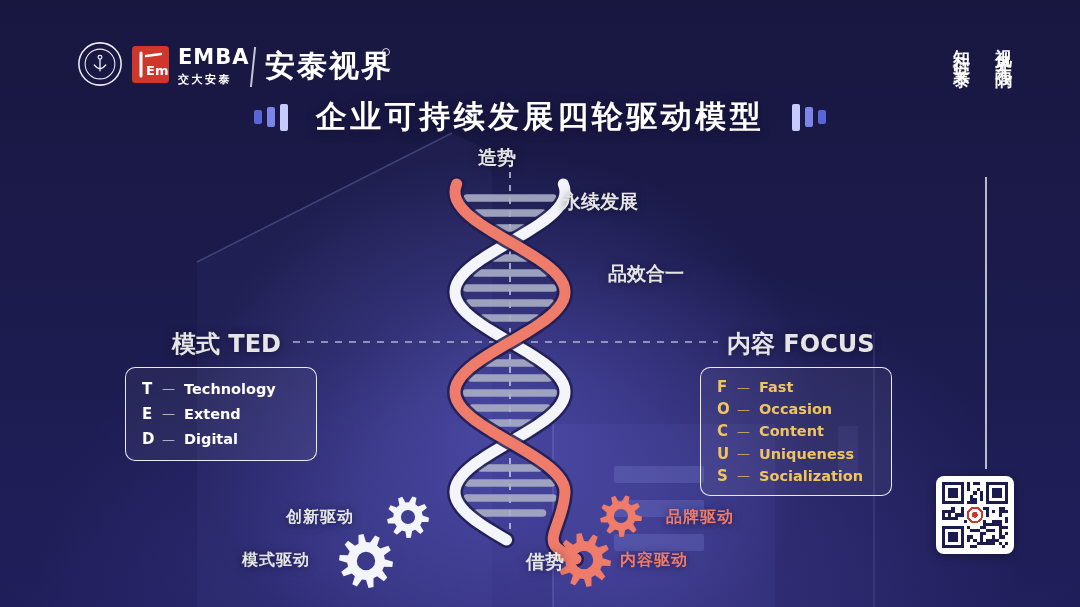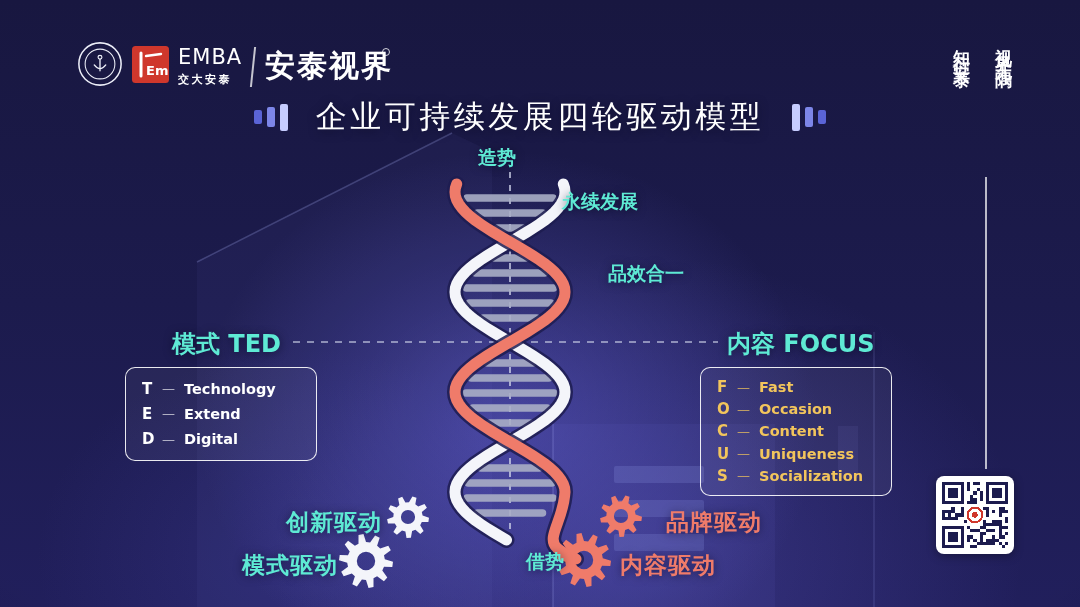--- a/index.html
+++ b/index.html
@@ -6,40 +6,40 @@
   #stage{position:relative;width:1080px;height:607px;overflow:hidden;
          font-family:"DejaVu Sans","Liberation Sans",sans-serif;color:#fff;}
   #bg{position:absolute;inset:0;z-index:1;
       background:
         radial-gradient(1400px 900px at 50% 42%, rgba(10,9,30,0) 52%, rgba(10,9,30,0.62) 100%),
         radial-gradient(430px 380px at 47% 70%, rgba(100,98,215,0.52), rgba(100,98,215,0) 72%),
         radial-gradient(520px 420px at 60% 92%, rgba(108,100,220,0.30), rgba(108,100,220,0) 72%),
         radial-gradient(380px 300px at 28% 92%, rgba(80,78,185,0.25), rgba(80,78,185,0) 70%),
         linear-gradient(180deg,#181740 0%,#1c1b4d 50%,#211f5c 100%);}
   #scene{position:absolute;inset:0;z-index:2;}
-  .txt{position:absolute;z-index:3;color:#5eead4;font-weight:700;white-space:nowrap;
+  .txt{position:absolute;z-index:3;color:#e5e5e5;font-weight:700;white-space:nowrap;
        text-shadow:0 1px 8px rgba(8,8,28,.55);}
   .coral{color:#ef7b6a;}
   .fs19{font-size:19px;}
-  .drv{font-size:23px;letter-spacing:1px;}
+  .drv{font-size:16px;letter-spacing:1px;}
   
   #hdr-seal{position:absolute;left:76px;top:40px;z-index:3;}
   #hdr-badge{position:absolute;left:132px;top:46px;z-index:3;}
   #emba-stack{position:absolute;left:178px;top:47px;z-index:3;}
-  .emba{font-size:21px;font-weight:400;letter-spacing:1px;line-height:1;}
+  .emba{font-size:21px;font-weight:700;letter-spacing:1px;line-height:1;}
   .emba-sub{font-size:11px;font-weight:600;letter-spacing:2.5px;margin-top:4px;}
   #hdr-div{position:absolute;left:252px;top:47px;width:2px;height:40px;z-index:3;
            background:rgba(255,255,255,.75);transform:skewX(-6deg);}
   #brand{position:absolute;left:265px;top:46px;z-index:3;font-size:30px;font-weight:800;letter-spacing:2px;}
   #brand-mark{position:absolute;left:382px;top:48px;width:6px;height:6px;z-index:3;
               border:1px solid rgba(255,255,255,.8);border-radius:50%;}
   
   #title-row{position:absolute;left:0;right:0;top:97px;height:40px;z-index:3;
              display:flex;align-items:center;justify-content:center;gap:16px;}
-  #title-row h1{margin:12px;font-size:31px;font-weight:400;letter-spacing:3.5px;
+  #title-row h1{margin:12px;font-size:31px;font-weight:700;letter-spacing:3.5px;
                 text-shadow:0 2px 10px rgba(8,8,28,.6);}
   .bars{display:flex;align-items:center;gap:5px;}
   .bars i{display:block;width:8px;border-radius:2px;}
   .bars.left i:nth-child(1){height:14px;background:#5a64d6;}
   .bars.left i:nth-child(2){height:20px;background:#7d86e8;}
   .bars.left i:nth-child(3){height:27px;background:#c6ccff;}
   .bars.right i:nth-child(1){height:27px;background:#c6ccff;}
   .bars.right i:nth-child(2){height:20px;background:#7d86e8;}
   .bars.right i:nth-child(3){height:14px;background:#5a64d6;}
   

